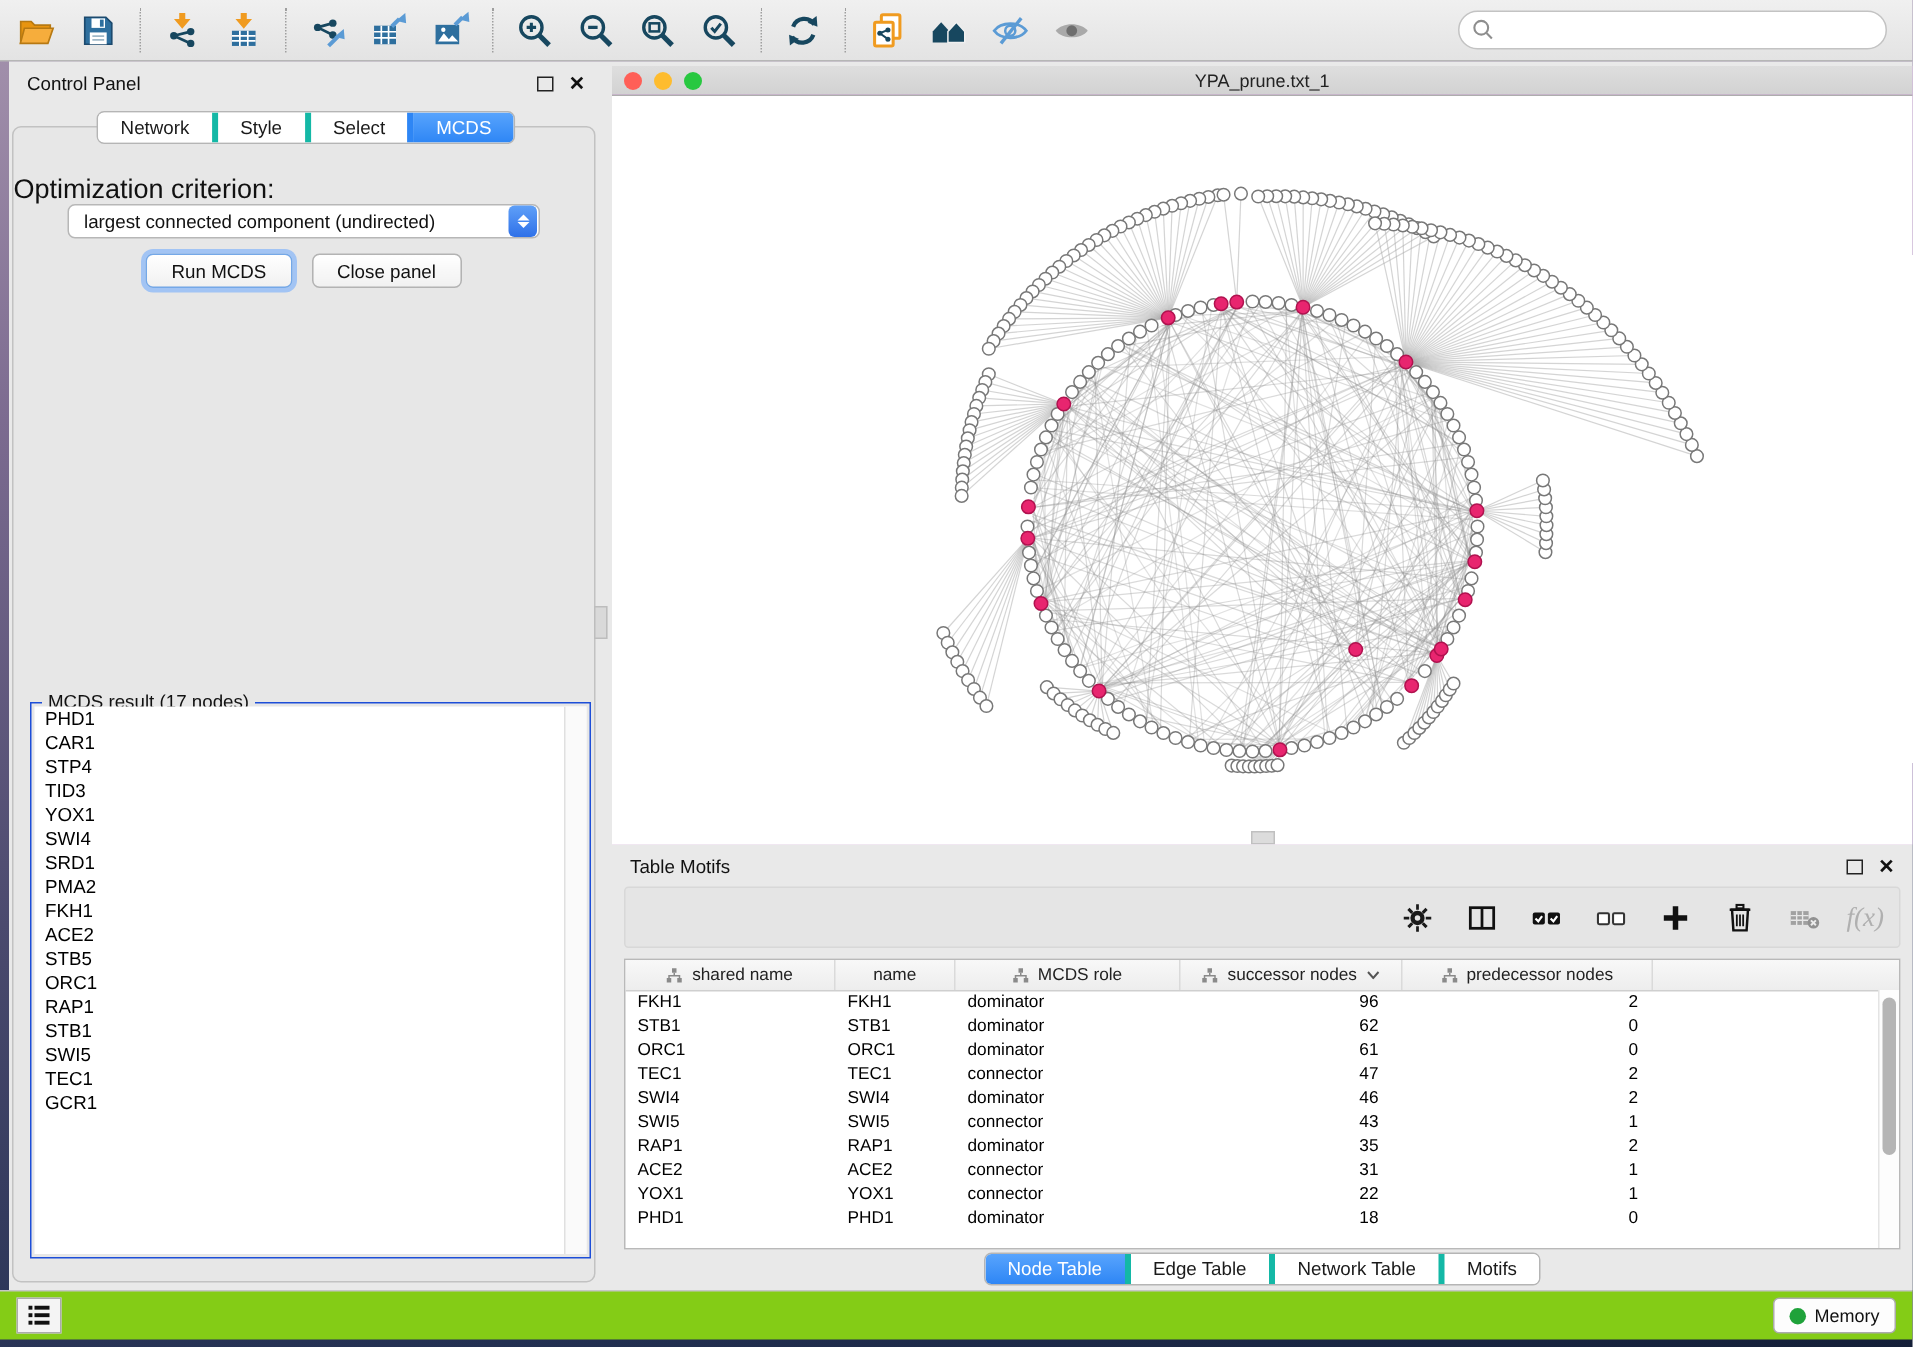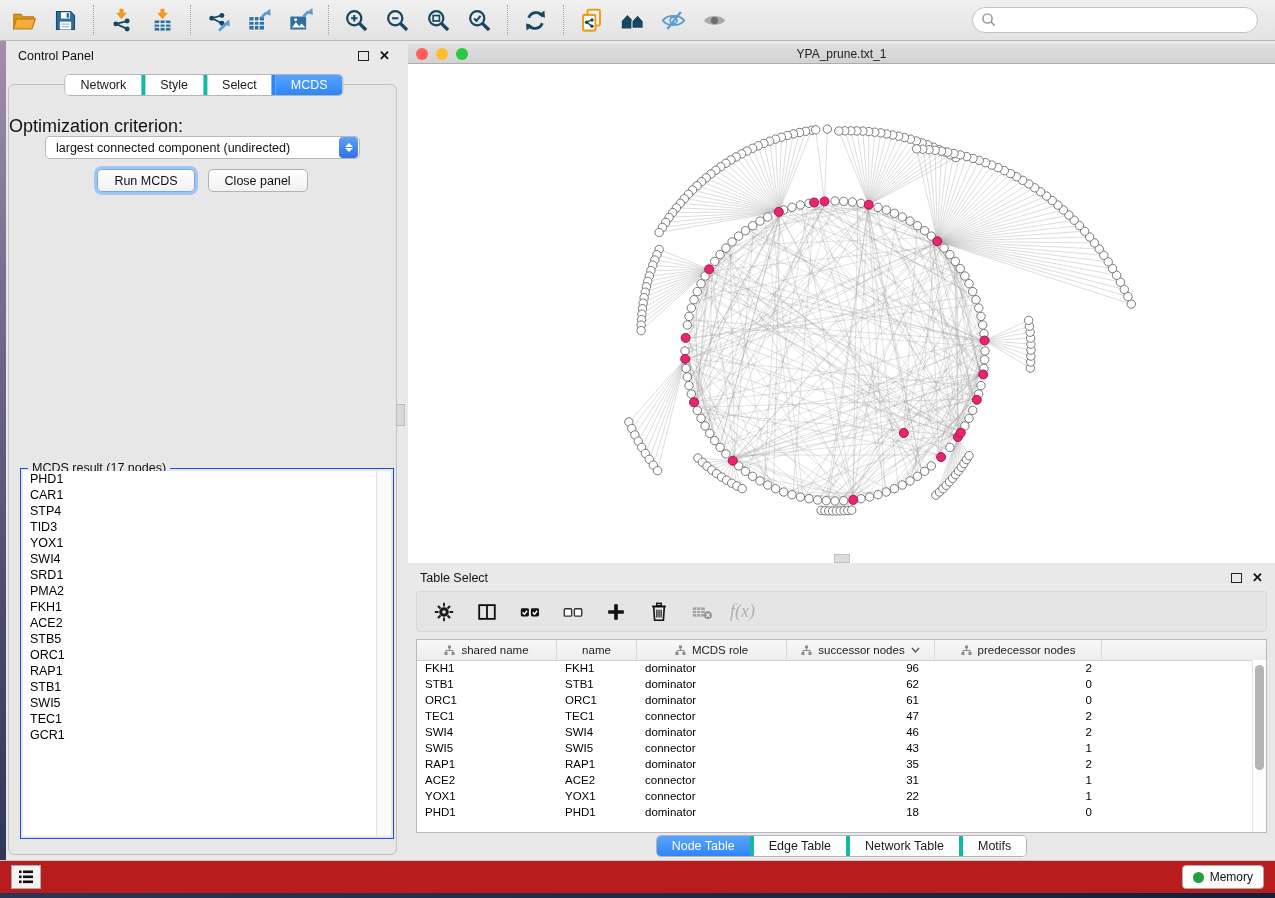--- a/index.html
+++ b/index.html
@@ -61,41 +61,41 @@
   #net-titlebar{position:absolute;left:0;right:0;top:0;height:20px;background:linear-gradient(#dedede,#d2d2d2);
     border-bottom:1px solid #adadad;display:flex;align-items:center;box-sizing:border-box;}
   .tl{width:12px;height:12px;border-radius:50%;margin-left:8px;display:inline-block;}
   #net-title{position:absolute;left:0;right:0;text-align:center;font-size:12px;color:#222;}
   #net-canvas{position:absolute;left:0;right:0;top:20px;bottom:0;background:#fff;overflow:hidden;}
   #net-grip{position:absolute;bottom:0;left:50%;margin-left:-8px;width:16px;height:9px;background:#dcdcdc;border:1px solid #c0c0c0;box-sizing:border-box;}
   #vgrip{position:absolute;left:396px;top:404px;width:9px;height:22px;background:#d9d9d9;border:1px solid #bdbdbd;box-sizing:border-box;}
   
   #table-panel{position:absolute;left:408px;top:563px;right:0;bottom:38px;background:#e9e9e9;}
   #tp-toolbar{position:absolute;left:8px;right:8px;top:28px;height:41px;background:#e5e5e5;border:1px solid #d8d8d8;
-    border-radius:3px;display:flex;align-items:center;gap:9px;padding:0 10px;box-sizing:border-box;}
+    border-radius:3px;display:flex;align-items:center;gap:9px;padding:0 10px;box-sizing:border-box;justify-content:flex-end;}
   .tp-btn{width:34px;height:32px;display:flex;align-items:center;justify-content:center;}
   .tp-btn svg{width:22px;height:22px;}
   .fx-label{font-family:"Liberation Serif",serif;font-style:italic;font-size:18px;color:#b0b0b0;padding-left:2px;}
   #tbl-wrap{position:absolute;left:8px;right:8px;top:76px;bottom:27px;background:#fff;border:1px solid #b9b9b9;overflow:hidden;}
   #tbl-head{display:grid;grid-template-columns:140px 80px 150px 148px 167px 1fr;height:20px;
     background:linear-gradient(#f8f8f8,#ededed);border-bottom:1px solid #cfcfcf;}
   .th{display:flex;align-items:center;justify-content:center;gap:6px;font-size:11.5px;color:#222;
     border-right:1px solid #dadada;overflow:hidden;white-space:nowrap;}
   .th.fill{border-right:none;}
   #tbl-body{position:absolute;left:0;right:13px;top:20px;bottom:0;overflow:hidden;}
   .tr{display:grid;grid-template-columns:140px 80px 150px 148px 167px 1fr;height:16px;}
   .td{font-size:11.5px;line-height:16px;color:#000;overflow:hidden;white-space:nowrap;}
   .td.c0,.td.c1,.td.c2{padding-left:8px;text-align:left;}
   .td.c3{text-align:right;padding-right:16px;}
   .td.c4{text-align:right;padding-right:10px;}
   #tbl-scroll{position:absolute;top:20px;bottom:0;right:0;width:13px;background:#fdfdfd;border-left:1px solid #e4e4e4;}
   #tbl-thumb{position:absolute;top:5px;right:2px;width:9px;height:105px;border-radius:5px;background:#b5b5b5;}
   #tp-tabs{position:absolute;left:0;right:0;bottom:3px;display:flex;justify-content:center;margin-top:40px;}
   
-  #statusbar{position:absolute;left:0;right:0;bottom:5px;height:33px;background:#b91c1c;border-top:1px solid #c6c6c6;
+  #statusbar{position:absolute;left:0;right:0;bottom:5px;height:33px;background:#84cc16;border-top:1px solid #c6c6c6;
     display:flex;align-items:center;padding:0 11px;box-sizing:border-box;}
   #menu-btn{width:30px;height:24px;background:#f4f4f4;border:1px solid #ababab;display:flex;align-items:center;justify-content:center;}
   #memory-btn{margin-left:auto;height:24px;background:#fdfdfd;border:1px solid #ababab;border-radius:4px;
     display:flex;align-items:center;gap:6px;padding:0 10px;font-size:12px;color:#111;}
   .mem-dot{width:11px;height:11px;border-radius:50%;background:var(--memory-green,#1fa23a);display:inline-block;}
 </style>
 </head>
 <body>
 
 <svg width="0" height="0" style="position:absolute" aria-hidden="true">
@@ -1120,21 +1120,21 @@
           <circle cx="552.8" cy="368.7" r="4.5" fill="#e8256f" stroke="#b0124f" stroke-width="1"></circle>
           <circle cx="495.8" cy="369.0" r="4.5" fill="#e8256f" stroke="#b0124f" stroke-width="1"></circle>
         </g>
       </svg>
     <div id="net-grip"></div>
   </div>
 </div>
 
 <div id="table-panel">
   <div class="panel-head">
-    <span class="panel-title">Table Select</span>
+    <span class="panel-title">Table Motifs</span>
     <span class="panel-winbtns">
       <span class="float-ico"></span>
       <span class="close-ico">✕</span>
     </span>
   </div>
   <div id="tp-toolbar">
       <span class="tp-btn">
         <svg>
           <use href="#ic-gear"></use>
         </svg>

